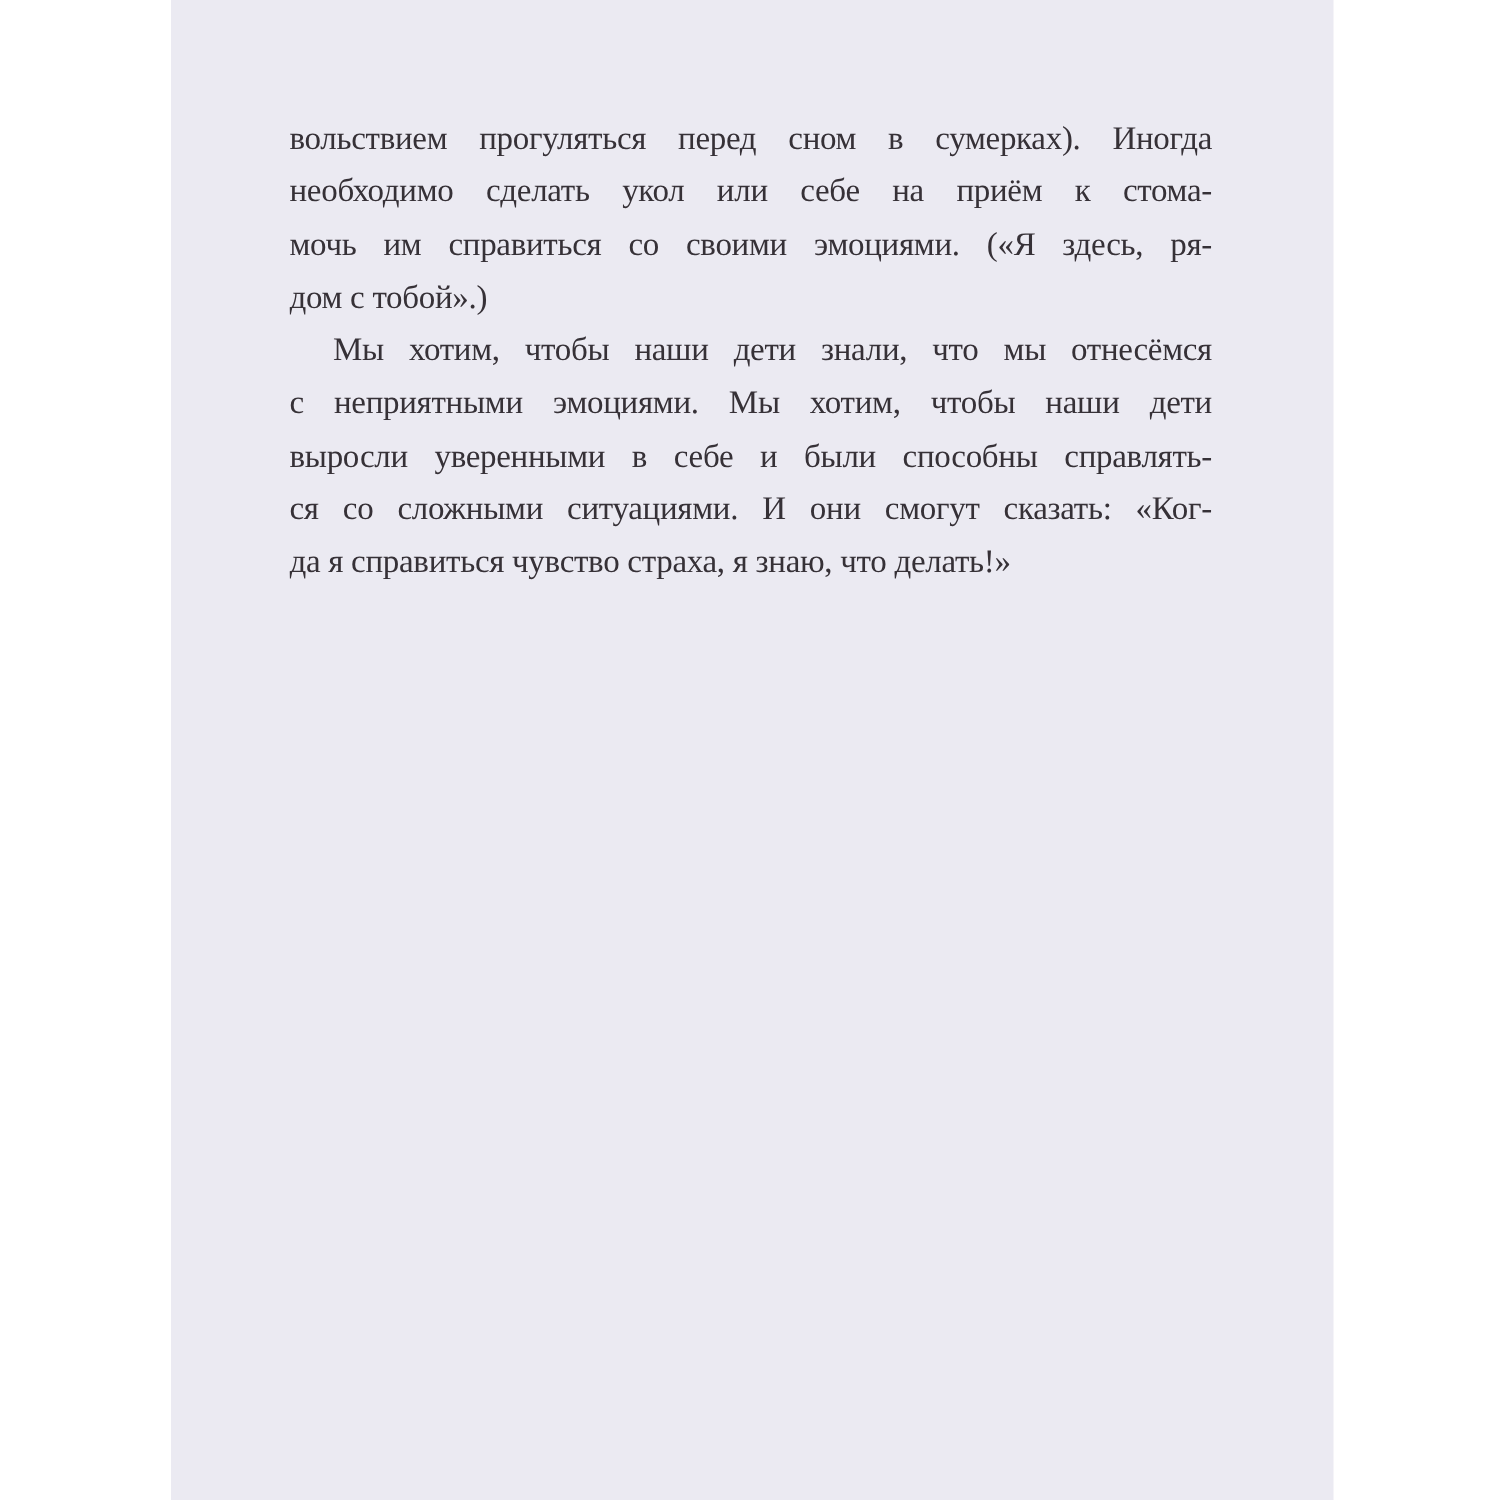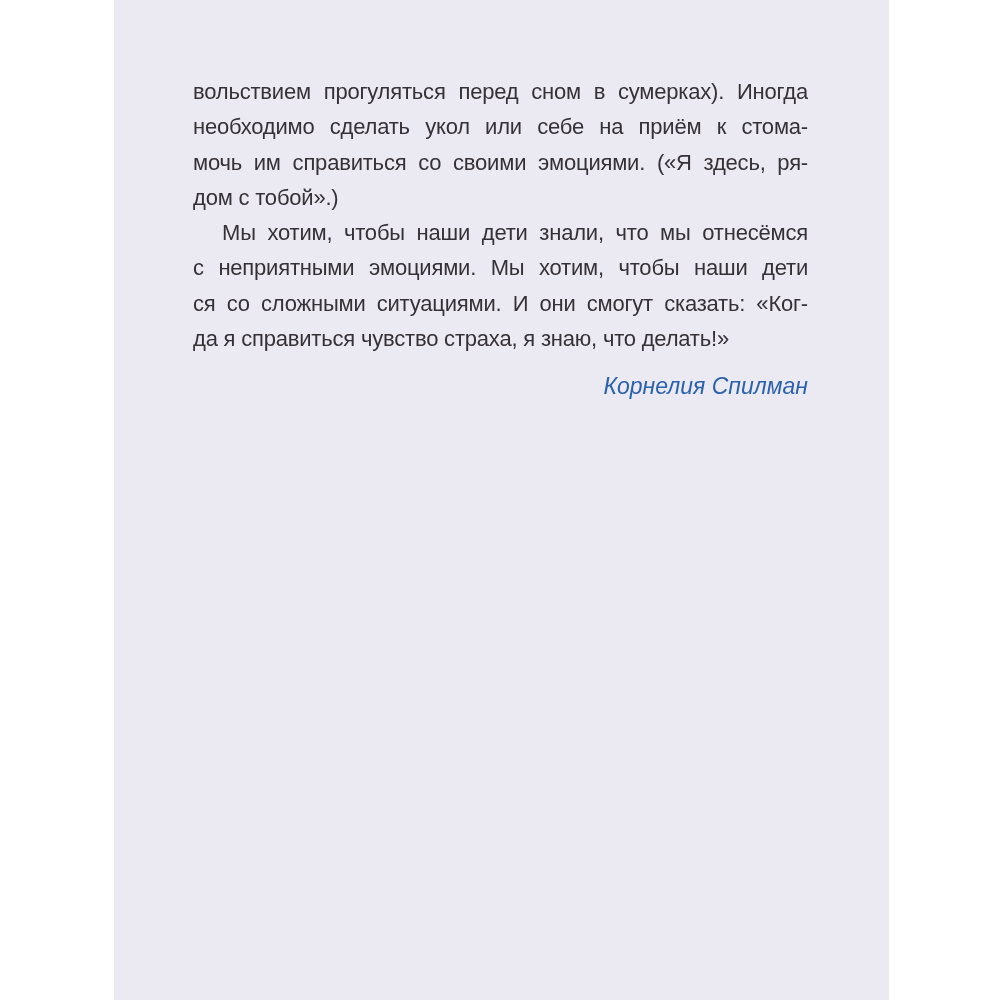--- a/index.html
+++ b/index.html
@@ -26,21 +26,21 @@
   }
   .text-block {
     padding-top: 74px;
     padding-left: 79px;
     width: 694px; 
     color: var(--text-color);
     font-size: 22px;
     letter-spacing: -0.2px;
     line-height: 35.3px;
   }
-  .para { width: 615px; }
+  .para { width: 615px; font-family: Liberation Serif, serif; }
   .line {
     width: 615px;
     height: 35.3px;
     text-align: justify;
     text-align-last: justify;
     white-space: normal;
     overflow: hidden;
   }
   .line.last {
     text-align-last: left;
@@ -67,20 +67,20 @@
     <div class="para">
       <div class="line">вольствием прогуляться перед сном  в сумерках).  Иногда</div>
       <div class="line">необходимо сделать укол или себе на приём к стома-</div>
       <div class="line">мочь им справиться со своими эмоциями. («Я здесь, ря-</div>
       <div class="line last">дом с тобой».)</div>
     </div>
 
     <div class="para">
       <div class="line indent">Мы хотим, чтобы наши дети знали, что мы отнесёмся</div>
       <div class="line">с неприятными эмоциями. Мы хотим, чтобы наши дети</div>
+      <div class="line">выросли уверенными в себе и были способны справлять-</div>
       <div class="line">ся со сложными ситуациями. И они смогут сказать: «Ког-</div>
       <div class="line last">да я справиться чувство страха, я знаю, что делать!»</div>
     </div>
 
-    <div class="signature">Корнелия Спилман</div>
 
   </div>
 </div>
 
 </body></html>

